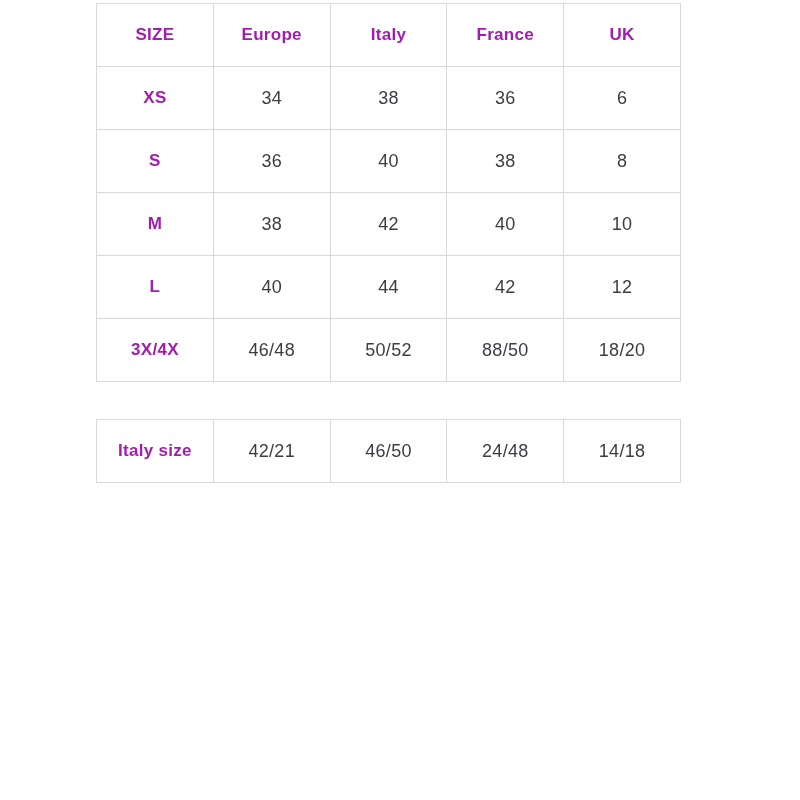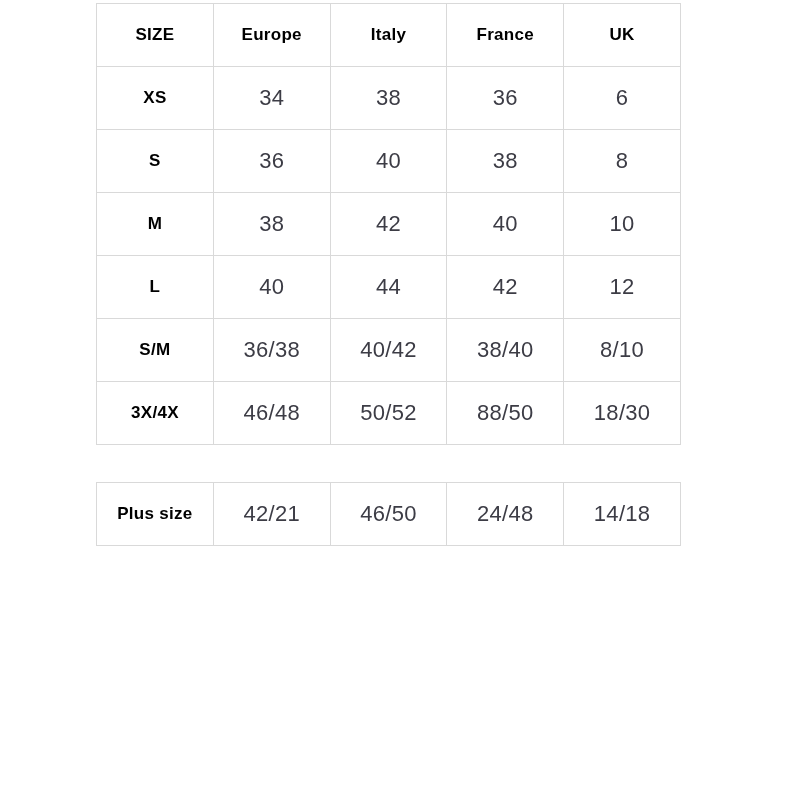--- a/index.html
+++ b/index.html
@@ -28,24 +28,24 @@
     height: 62px;
     text-align: center;
     vertical-align: middle;
     background: #ffffff;
     padding: 0;
     letter-spacing: 0.3px;
   }
   table.size-table th {
     font-size: 17px;
     font-weight: bold;
-    color: #000000;
+    color: #a21caf;
   }
   table.size-table td {
-    font-size: 22px;
+    font-size: 18px;
     font-weight: normal;
     color: #3c3c45;
   }
   .table-gap {
     height: 37px;
   }
 </style>
 </head>
 <body>
 
@@ -84,42 +84,35 @@
         <td>10</td>
       </tr>
       <tr>
         <th>L</th>
         <td>40</td>
         <td>44</td>
         <td>42</td>
         <td>12</td>
       </tr>
       <tr>
-        <th>S/M</th>
-        <td>36/38</td>
-        <td>40/42</td>
-        <td>38/40</td>
-        <td>8/10</td>
-      </tr>
-      <tr>
         <th>3X/4X</th>
         <td>46/48</td>
         <td>50/52</td>
         <td>88/50</td>
-        <td>18/30</td>
+        <td>18/20</td>
       </tr>
     </tbody>
   </table>
 
   <div class="table-gap"></div>
 
   <table class="size-table">
     <tbody>
       <tr>
-        <th>Plus size</th>
+        <th>Italy size</th>
         <td>42/21</td>
         <td>46/50</td>
         <td>24/48</td>
         <td>14/18</td>
       </tr>
     </tbody>
   </table>
 
 </div>
 

